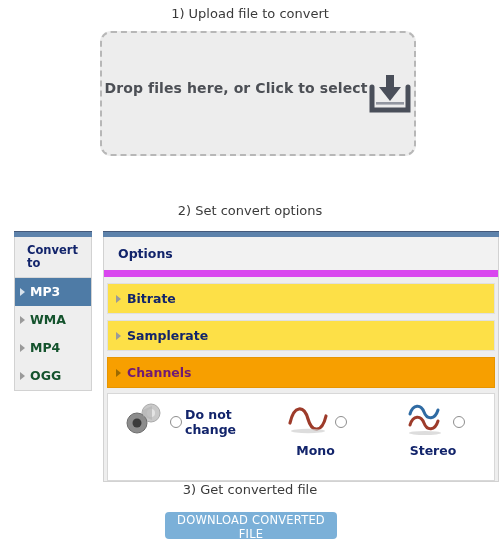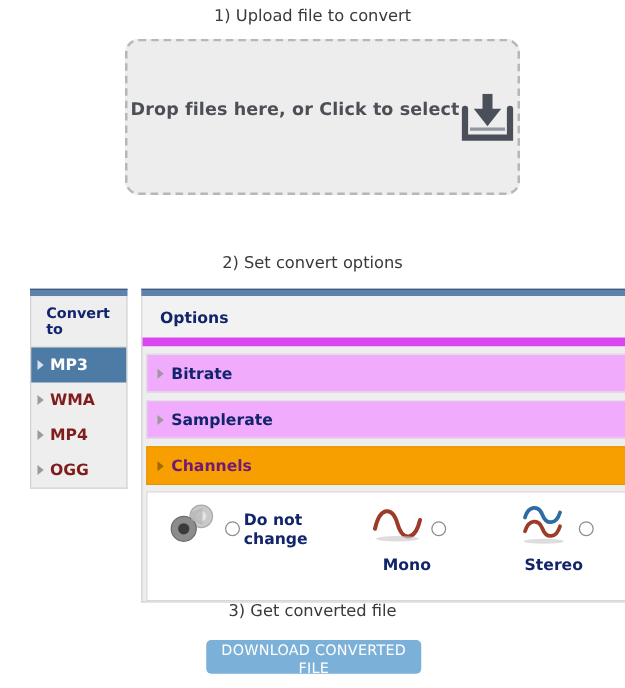--- a/index.html
+++ b/index.html
@@ -57,21 +57,21 @@
   #step2-heading {
     position: absolute;
     left: 0; right: 0;
     top: 203px;
     margin: 0;
   }
 
   
   .panels {
     position: absolute;
-    left: 16px;
+    left: 6px;
     top: 231px;
     width: 464px;
     height: 248px;
   }
 
   .topbar {
     height: 5px;
     background: #5d82ab;
     border-top: 1px solid #44597a;
   }
@@ -99,21 +99,21 @@
     border-bottom: 1px solid #d8d8d8;
   }
   .fmt-item {
     display: flex;
     align-items: center;
     gap: 5px;
     padding: 6px 6px 6px 5px;
     font-size: 12.5px;
     font-weight: bold;
     font-family: "DejaVu Sans", sans-serif;
-    color: #7f1d1d;
+    color: #14532d;
     cursor: pointer;
     border-bottom: 1px solid transparent;
   }
   .fmt-item.selected {
     background: #4e7ba6;
     color: #ffffff;
   }
   .tri {
     width: 0; height: 0;
     border-top: 4px solid transparent;
@@ -149,21 +149,21 @@
   .acc-row {
     display: flex;
     align-items: center;
     gap: 6px;
     padding: 7px 0 7px 8px;
     margin: 6px 3px 0 3px;
     font-size: 12.5px;
     font-weight: bold;
     font-family: "DejaVu Sans", sans-serif;
     color: #12246b;
-    background: #f0abfc;
+    background: #fde047;
     border: 1px solid #e0e0e0;
     cursor: pointer;
     box-sizing: border-box;
   }
   .acc-row.active {
     background: #f79f00;
     color: #701a75;
     border-color: #e79500;
   }
   .acc-row.active .tri { border-left-color: #9c6a00; }

